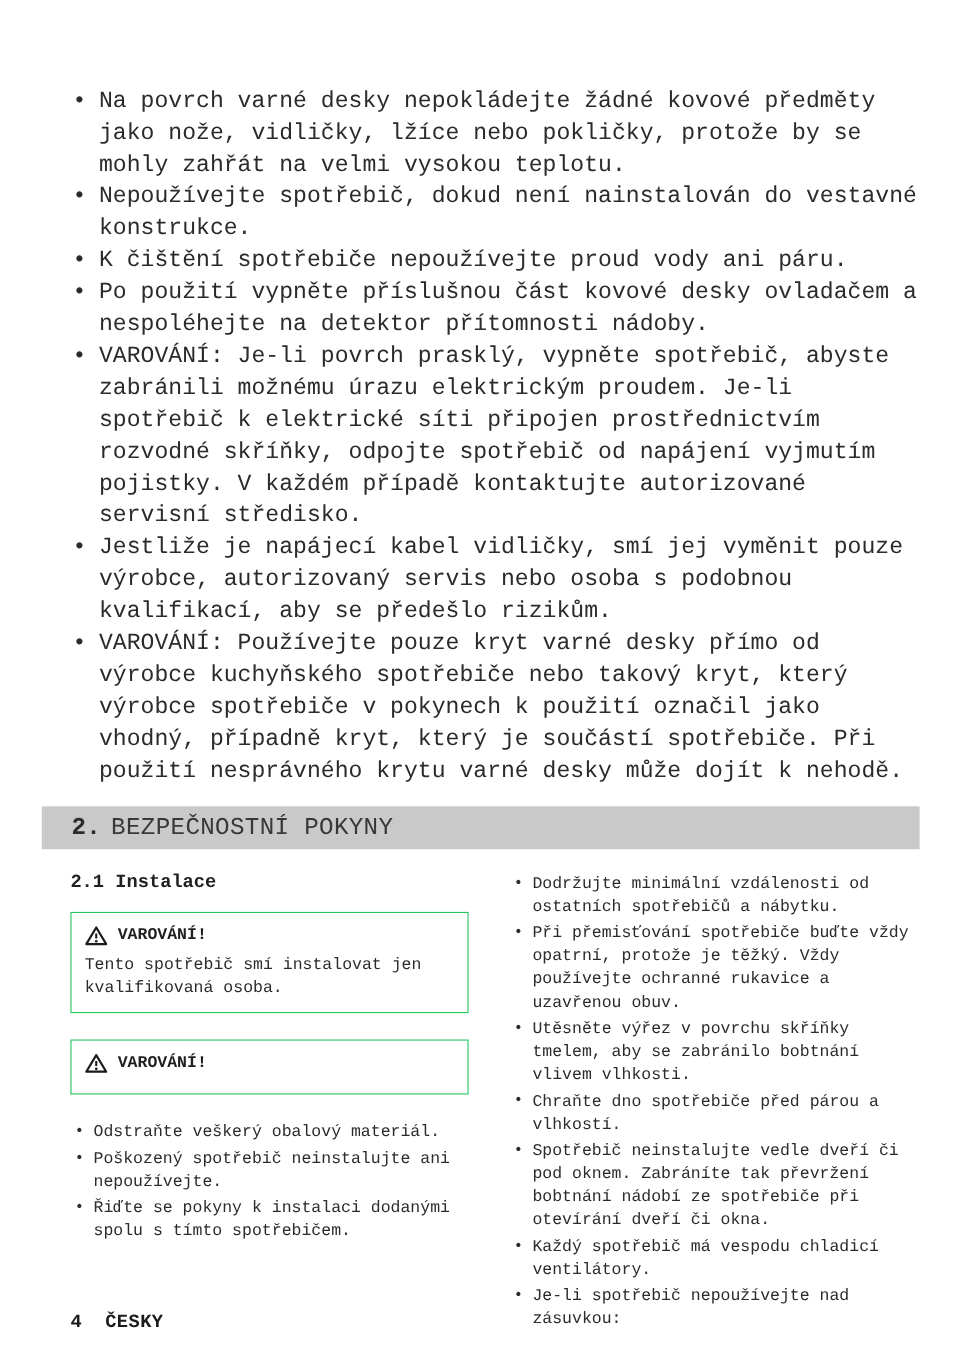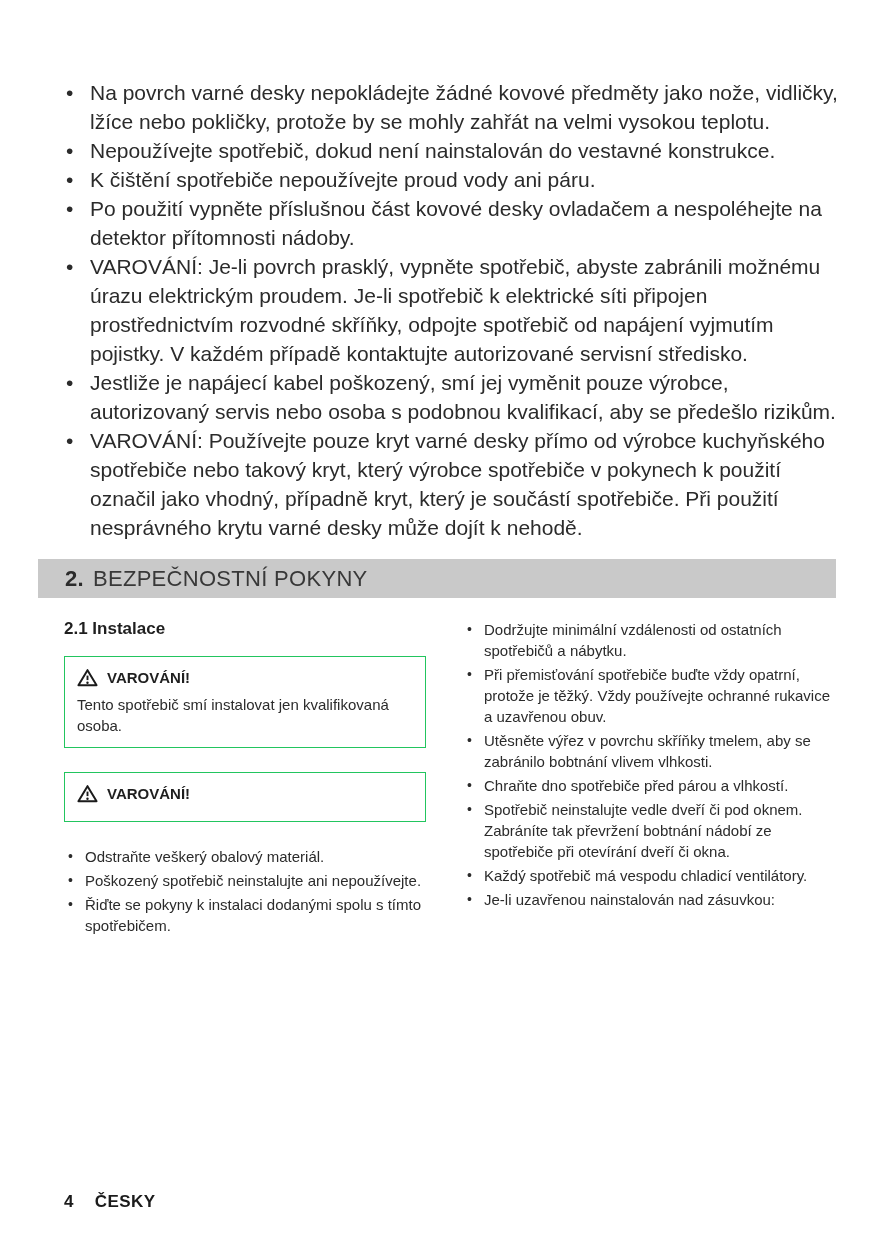--- a/index.html
+++ b/index.html
@@ -1,19 +1,19 @@
 <!DOCTYPE html>
 <html><head>
 <meta charset="utf-8">
 <style>
   * { margin:0; padding:0; box-sizing:border-box; }
   body { background:#ffffff; font-family:"Liberation Sans", sans-serif; color:#222222; }
   .page {
     position:relative; width:874px; height:1240px;
-    background:#ffffff; overflow:hidden;
+    background:#ffffff; overflow:hidden;font-family:Liberation Mono, monospace;
   }
   ul.bullets { list-style:none; }
   ul.bullets > li { position:relative; }
 
   
   .intro { margin:78px 36px 0 64px; font-size:21px; line-height:29px; color:#2b2b2b; }
   .intro > li { padding-left:26px; }
   .intro > li::before { content:"•"; position:absolute; left:2px; }
 
   
@@ -55,21 +55,21 @@
 <body>
 
 <div class="page">
 
   <ul class="bullets intro">
     <li>Na povrch varné desky nepokládejte žádné kovové předměty jako nože, vidličky, lžíce nebo pokličky, protože by se mohly zahřát na velmi vysokou teplotu.</li>
     <li>Nepoužívejte spotřebič, dokud není nainstalován do vestavné konstrukce.</li>
     <li>K čištění spotřebiče nepoužívejte proud vody ani páru.</li>
     <li>Po použití vypněte příslušnou část kovové desky ovladačem a nespoléhejte na detektor přítomnosti nádoby.</li>
     <li>VAROVÁNÍ: Je-li povrch prasklý, vypněte spotřebič, abyste zabránili možnému úrazu elektrickým proudem. Je-li spotřebič k elektrické síti připojen prostřednictvím rozvodné skříňky, odpojte spotřebič od napájení vyjmutím pojistky. V každém případě kontaktujte autorizované servisní středisko.</li>
-    <li>Jestliže je napájecí kabel poškozený, smí jej vyměnit pouze výrobce, autorizovaný servis nebo osoba s podobnou kvalifikací, aby se předešlo rizikům.</li>
+    <li>Jestliže je napájecí kabel vidličky, smí jej vyměnit pouze výrobce, autorizovaný servis nebo osoba s podobnou kvalifikací, aby se předešlo rizikům.</li>
     <li>VAROVÁNÍ: Používejte pouze kryt varné desky přímo od výrobce kuchyňského spotřebiče nebo takový kryt, který výrobce spotřebiče v pokynech k použití označil jako vhodný, případně kryt, který je součástí spotřebiče. Při použití nesprávného krytu varné desky může dojít k nehodě.</li>
   </ul>
 
   <div class="section-bar">
     <span class="sec-num">2.</span>
     <span class="sec-title">BEZPEČNOSTNÍ POKYNY</span>
   </div>
 
   <div class="columns">
 
@@ -113,21 +113,21 @@
     <div class="col-divider"></div>
 
     <div class="col-right">
       <ul class="bullets small-bullets">
         <li>Dodržujte minimální vzdálenosti od ostatních spotřebičů a nábytku.</li>
         <li>Při přemisťování spotřebiče buďte vždy opatrní, protože je těžký. Vždy používejte ochranné rukavice a uzavřenou obuv.</li>
         <li>Utěsněte výřez v povrchu skříňky tmelem, aby se zabránilo bobtnání vlivem vlhkosti.</li>
         <li>Chraňte dno spotřebiče před párou a vlhkostí.</li>
         <li>Spotřebič neinstalujte vedle dveří či pod oknem. Zabráníte tak převržení bobtnání nádobí ze spotřebiče při otevírání dveří či okna.</li>
         <li>Každý spotřebič má vespodu chladicí ventilátory.</li>
-        <li>Je-li uzavřenou nainstalován nad zásuvkou:</li>
+        <li>Je-li spotřebič nepoužívejte nad zásuvkou:</li>
       </ul>
     </div>
 
   </div>
 
   <div class="footer">
     <span>4</span>
     <span>ČESKY</span>
   </div>
 

